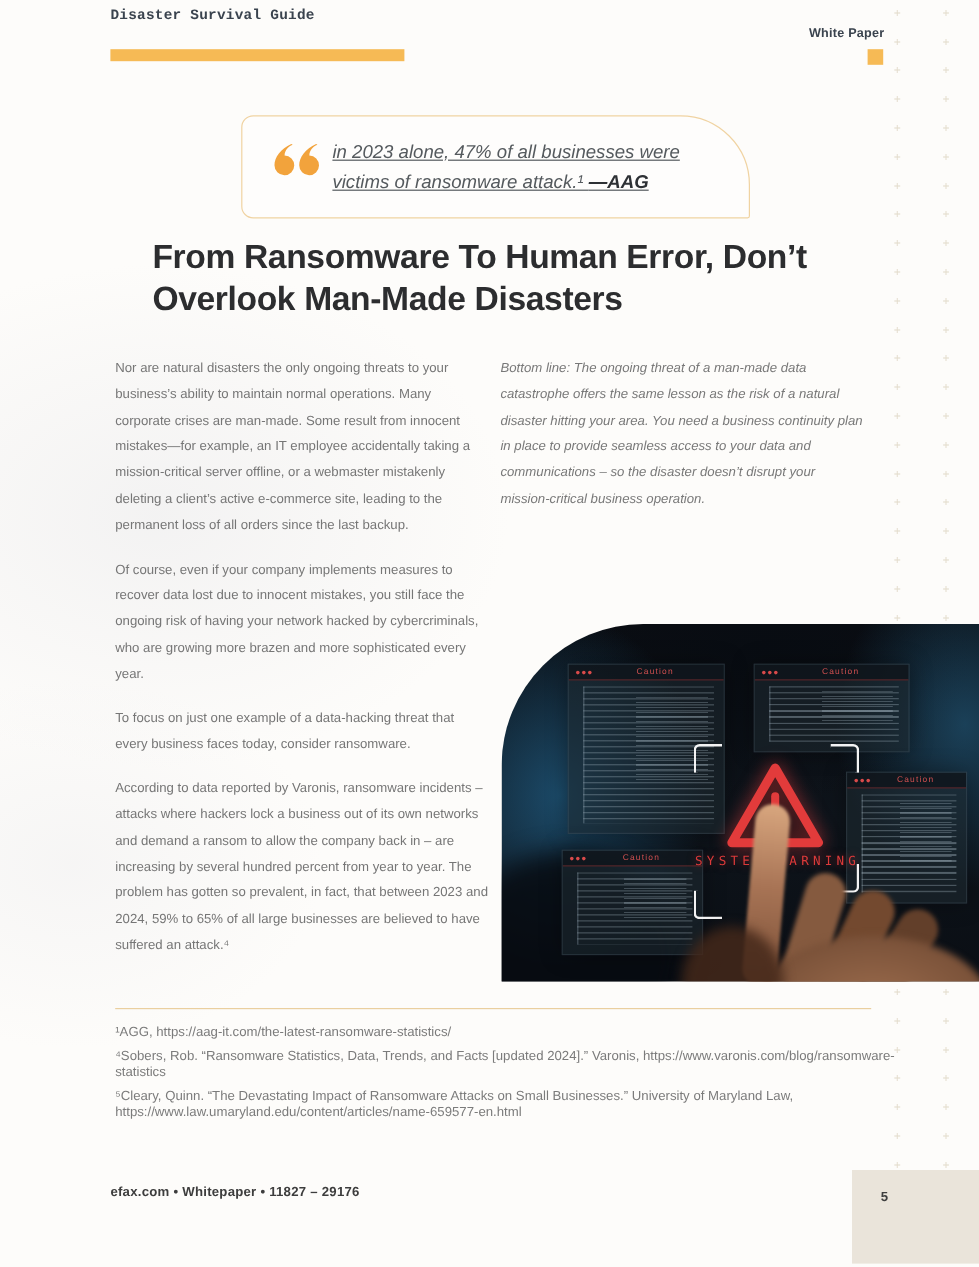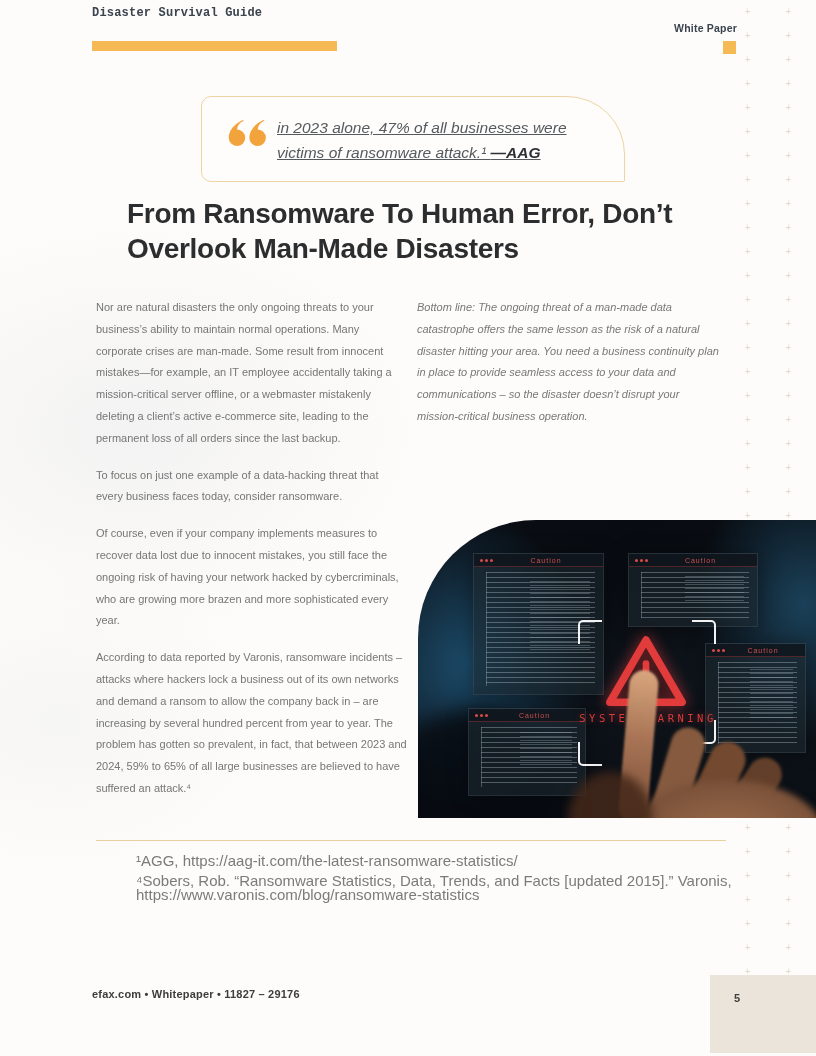--- a/index.html
+++ b/index.html
@@ -81,21 +81,21 @@
     background:linear-gradient(180deg,#d8a67e,#a87455 45%,#7a4f37); transform:rotate(5deg); filter:blur(1.3px); }
   .f2 { left:243px; top:206px; width:34px; height:102px; border-radius:17px; background:#855a3f; transform:rotate(17deg); filter:blur(1.6px); }
   .f3 { left:278px; top:219px; width:36px; height:100px; border-radius:18px; background:#73492f; transform:rotate(25deg); filter:blur(1.6px); }
   .f4 { left:314px; top:233px; width:34px; height:92px;  border-radius:17px; background:#623f2a; transform:rotate(33deg); filter:blur(1.8px); }
   .palm { left:212px; top:260px; width:195px; height:115px; border-radius:50%;
     background:radial-gradient(#9c6c4d,#6b4630); filter:blur(3px); }
   .thumb { left:150px; top:252px; width:85px; height:95px; border-radius:50%; background:rgba(68,40,26,.85); filter:blur(5px); }
   
   .rule { position:absolute; left:96px; top:840px; width:630px; height:1px; background:#eacf9f; z-index:2; }
   .footnotes { position:absolute; left:96px; top:854px; width:655px; z-index:2; }
-  .footnote { font-size:15px; line-height:13.5px; color:#7b7b7b; margin-bottom:6.5px; white-space:pre-line;margin-left:40px; }
+  .footnote { font-size:11px; line-height:13.5px; color:#7b7b7b; margin-bottom:6.5px; white-space:pre-line; }
   
   .footer-line { position:absolute; left:92px; top:988px; font-size:11px; font-weight:bold; color:#3d3d3d; letter-spacing:.2px; z-index:2; }
   .page-box { position:absolute; left:710px; top:975px; width:106px; height:78px; background:#eae4da; z-index:2; }
   .page-num { padding:17px 0 0 24px; font-size:11px; font-weight:bold; color:#3f3f3f; }
 </style>
 </head>
 <body>
 
 <div class="page">
 
@@ -115,22 +115,22 @@
         </svg>
       </span>
       <span class="quote-text"><span>in 2023 alone, 47% of all businesses were victims of ransomware attack.¹ </span><span class="quote-attr">—AAG</span></span>
     </div>
   </div>
 
   <h1 class="doc-title">From Ransomware To Human Error, Don’t Overlook Man-Made Disasters</h1>
 
   <div class="col-left">
     <p class="body-p">Nor are natural disasters the only ongoing threats to your business’s ability to maintain normal operations. Many corporate crises are man-made. Some result from innocent mistakes—for example, an IT employee accidentally taking a mission-critical server offline, or a webmaster mistakenly deleting a client’s active e-commerce site, leading to the permanent loss of all orders since the last backup.</p>
+    <p class="body-p">Of course, even if your company implements measures to recover data lost due to innocent mistakes, you still face the ongoing risk of having your network hacked by cybercriminals, who are growing more brazen and more sophisticated every year.</p>
     <p class="body-p">To focus on just one example of a data-hacking threat that every business faces today, consider ransomware.</p>
-    <p class="body-p">Of course, even if your company implements measures to recover data lost due to innocent mistakes, you still face the ongoing risk of having your network hacked by cybercriminals, who are growing more brazen and more sophisticated every year.</p>
     <p class="body-p">According to data reported by Varonis, ransomware incidents –attacks where hackers lock a business out of its own networks and demand a ransom to allow the company back in – are increasing by several hundred percent from year to year. The problem has gotten so prevalent, in fact, that between 2023 and 2024, 59% to 65% of all large businesses are believed to have suffered an attack.⁴</p>
   </div>
 
   <div class="col-right">
     <p class="body-p italic">Bottom line: The ongoing threat of a man-made data catastrophe offers the same lesson as the risk of a natural disaster hitting your area. You need a business continuity plan in place to provide seamless access to your data and communications – so the disaster doesn’t disrupt your mission-critical business operation.</p>
   </div>
 
   <div class="photo">
     <div class="sleeve"></div>
 
@@ -195,21 +195,23 @@
     <div class="f2"></div>
     <div class="f3"></div>
     <div class="f4"></div>
     <div class="palm"></div>
     <div class="thumb"></div>
   </div>
 
   <div class="rule"></div>
   <div class="footnotes">
     <div class="footnote">¹AGG, https://aag-it.com/the-latest-ransomware-statistics/</div>
-    <div class="footnote">⁴Sobers, Rob. “Ransomware Statistics, Data, Trends, and Facts [updated 2015].” Varonis, https://www.varonis.com/blog/ransomware-statistics</div>
+    <div class="footnote">⁴Sobers, Rob. “Ransomware Statistics, Data, Trends, and Facts [updated 2024].” Varonis, https://www.varonis.com/blog/ransomware-statistics</div>
+    <div class="footnote">⁵Cleary, Quinn. “The Devastating Impact of Ransomware Attacks on Small Businesses.” University of Maryland Law,
+ https://www.law.umaryland.edu/content/articles/name-659577-en.html</div>
   </div>
 
   <div class="footer-line">efax.com • Whitepaper • 11827 – 29176</div>
   <div class="page-box">
     <div class="page-num">5</div>
   </div>
 
 </div>
 
 </body></html>

